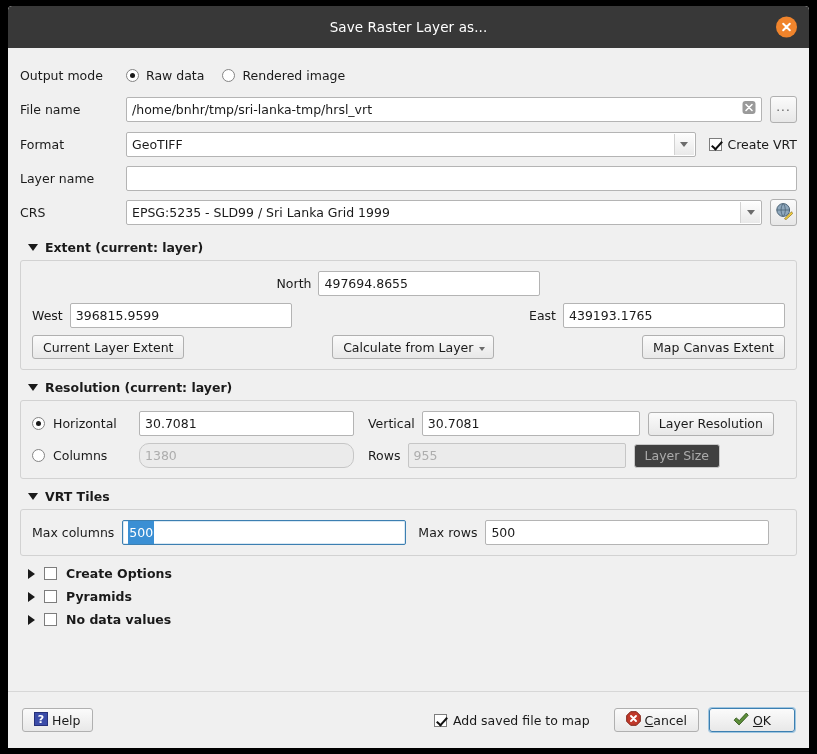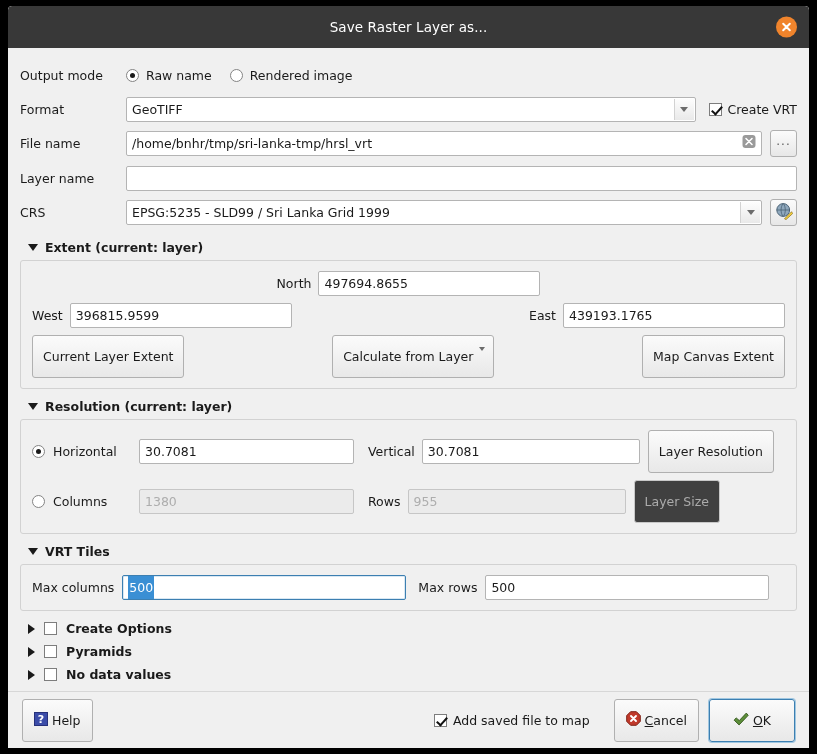--- a/index.html
+++ b/index.html
@@ -145,21 +145,21 @@
     cursor: pointer;
     flex: 0 0 auto;
   }
   .toolbtn .dots {
     font-size: 12px; color: #5d5d5d; letter-spacing: 1px;
     line-height: 6px; margin-top: -5px;
   }
 
   
   .btn {
-    height: 43px;
+    height: 24px;
     background: linear-gradient(#fbfbfb, #e8e8e8);
     border: 1px solid #b0b0b0;
     border-radius: 3px;
     padding: 0 10px;
     font-family: "DejaVu Sans", "Liberation Sans", sans-serif;
     font-size: 12.5px;
     color: #1a1a1a;
     cursor: pointer;
     display: inline-flex;
     align-items: center;
@@ -283,59 +283,59 @@
   </div>
 
   <div class="dialog-body">
 
     <div class="row">
       <span class="row-label">Output mode</span>
       <div style="display:flex;align-items:center;gap:7px;">
         <span class="radio checked">
             <span class="dot"></span>
           </span>
-        <span>Raw name</span>
+        <span>Raw data</span>
       </div>
       <div style="display:flex;align-items:center;gap:7px;margin-left:18px;">
         <span class="radio"></span>
         <span>Rendered image</span>
-      </div>
-    </div>
-
-    <div class="row">
-      <span class="row-label">Format</span>
-      <div class="combo" style="flex:1 1 auto;">
-        <span>GeoTIFF</span>
-        <span class="arrowbox">
-            <span class="tri-down"></span>
-          </span>
-      </div>
-      <div style="display:flex;align-items:center;margin-left:13px;">
-        <span class="checkbox checked"></span>
-        <span class="ck-label">Create VRT</span>
       </div>
     </div>
 
     <div class="row">
       <span class="row-label">File name</span>
       <div class="field" style="flex:1 1 auto;position:relative;padding-right:26px;">
         <span>/home/bnhr/tmp/sri-lanka-tmp/hrsl_vrt</span>
         <span style="position:absolute;right:5px;top:50%;transform:translateY(-50%);">
           <svg width="14" height="14" viewBox="0 0 14 14" aria-hidden="true">
             <rect x="0.5" y="0.5" width="13" height="13" rx="3" fill="#9a9a9a"></rect>
             <path d="M4 4 L10 10 M10 4 L4 10" stroke="#ffffff" stroke-width="1.6" stroke-linecap="round"></path>
           </svg>
         </span>
       </div>
       <div class="toolbtn" style="margin-left:8px;">
         <span class="dots">...</span>
       </div>
     </div>
 
     <div class="row">
+      <span class="row-label">Format</span>
+      <div class="combo" style="flex:1 1 auto;">
+        <span>GeoTIFF</span>
+        <span class="arrowbox">
+            <span class="tri-down"></span>
+          </span>
+      </div>
+      <div style="display:flex;align-items:center;margin-left:13px;">
+        <span class="checkbox checked"></span>
+        <span class="ck-label">Create VRT</span>
+      </div>
+    </div>
+
+    <div class="row">
       <span class="row-label">Layer name</span>
       <div class="field" style="flex:1 1 auto;">
         <span></span>
       </div>
     </div>
 
     <div class="row" style="margin-bottom:12px;">
       <span class="row-label">CRS</span>
       <div class="combo" style="flex:1 1 auto;">
         <span>EPSG:5235 - SLD99 / Sri Lanka Grid 1999</span>
@@ -412,21 +412,21 @@
           <span style="margin-left:14px;margin-right:7px;">Vertical</span>
           <div class="field" style="width:218px;">
             <span>30.7081</span>
           </div>
           <div class="btn" style="margin-left:8px;">Layer Resolution</div>
         </div>
 
         <div style="display:flex;align-items:center;">
           <span class="radio"></span>
           <span style="margin-left:8px;width:86px;">Columns</span>
-          <div class="field disabled" style="width:215px;">
+          <div class="field disabled" style="width:215px;border-radius:10px;">
             <span>1380</span>
           </div>
           <span style="margin-left:14px;margin-right:7px;">Rows</span>
           <div class="field disabled" style="width:218px;">
             <span>955</span>
           </div>
           <div class="btn disabled" style="margin-left:8px;">Layer Size</div>
         </div>
       </div>
 

